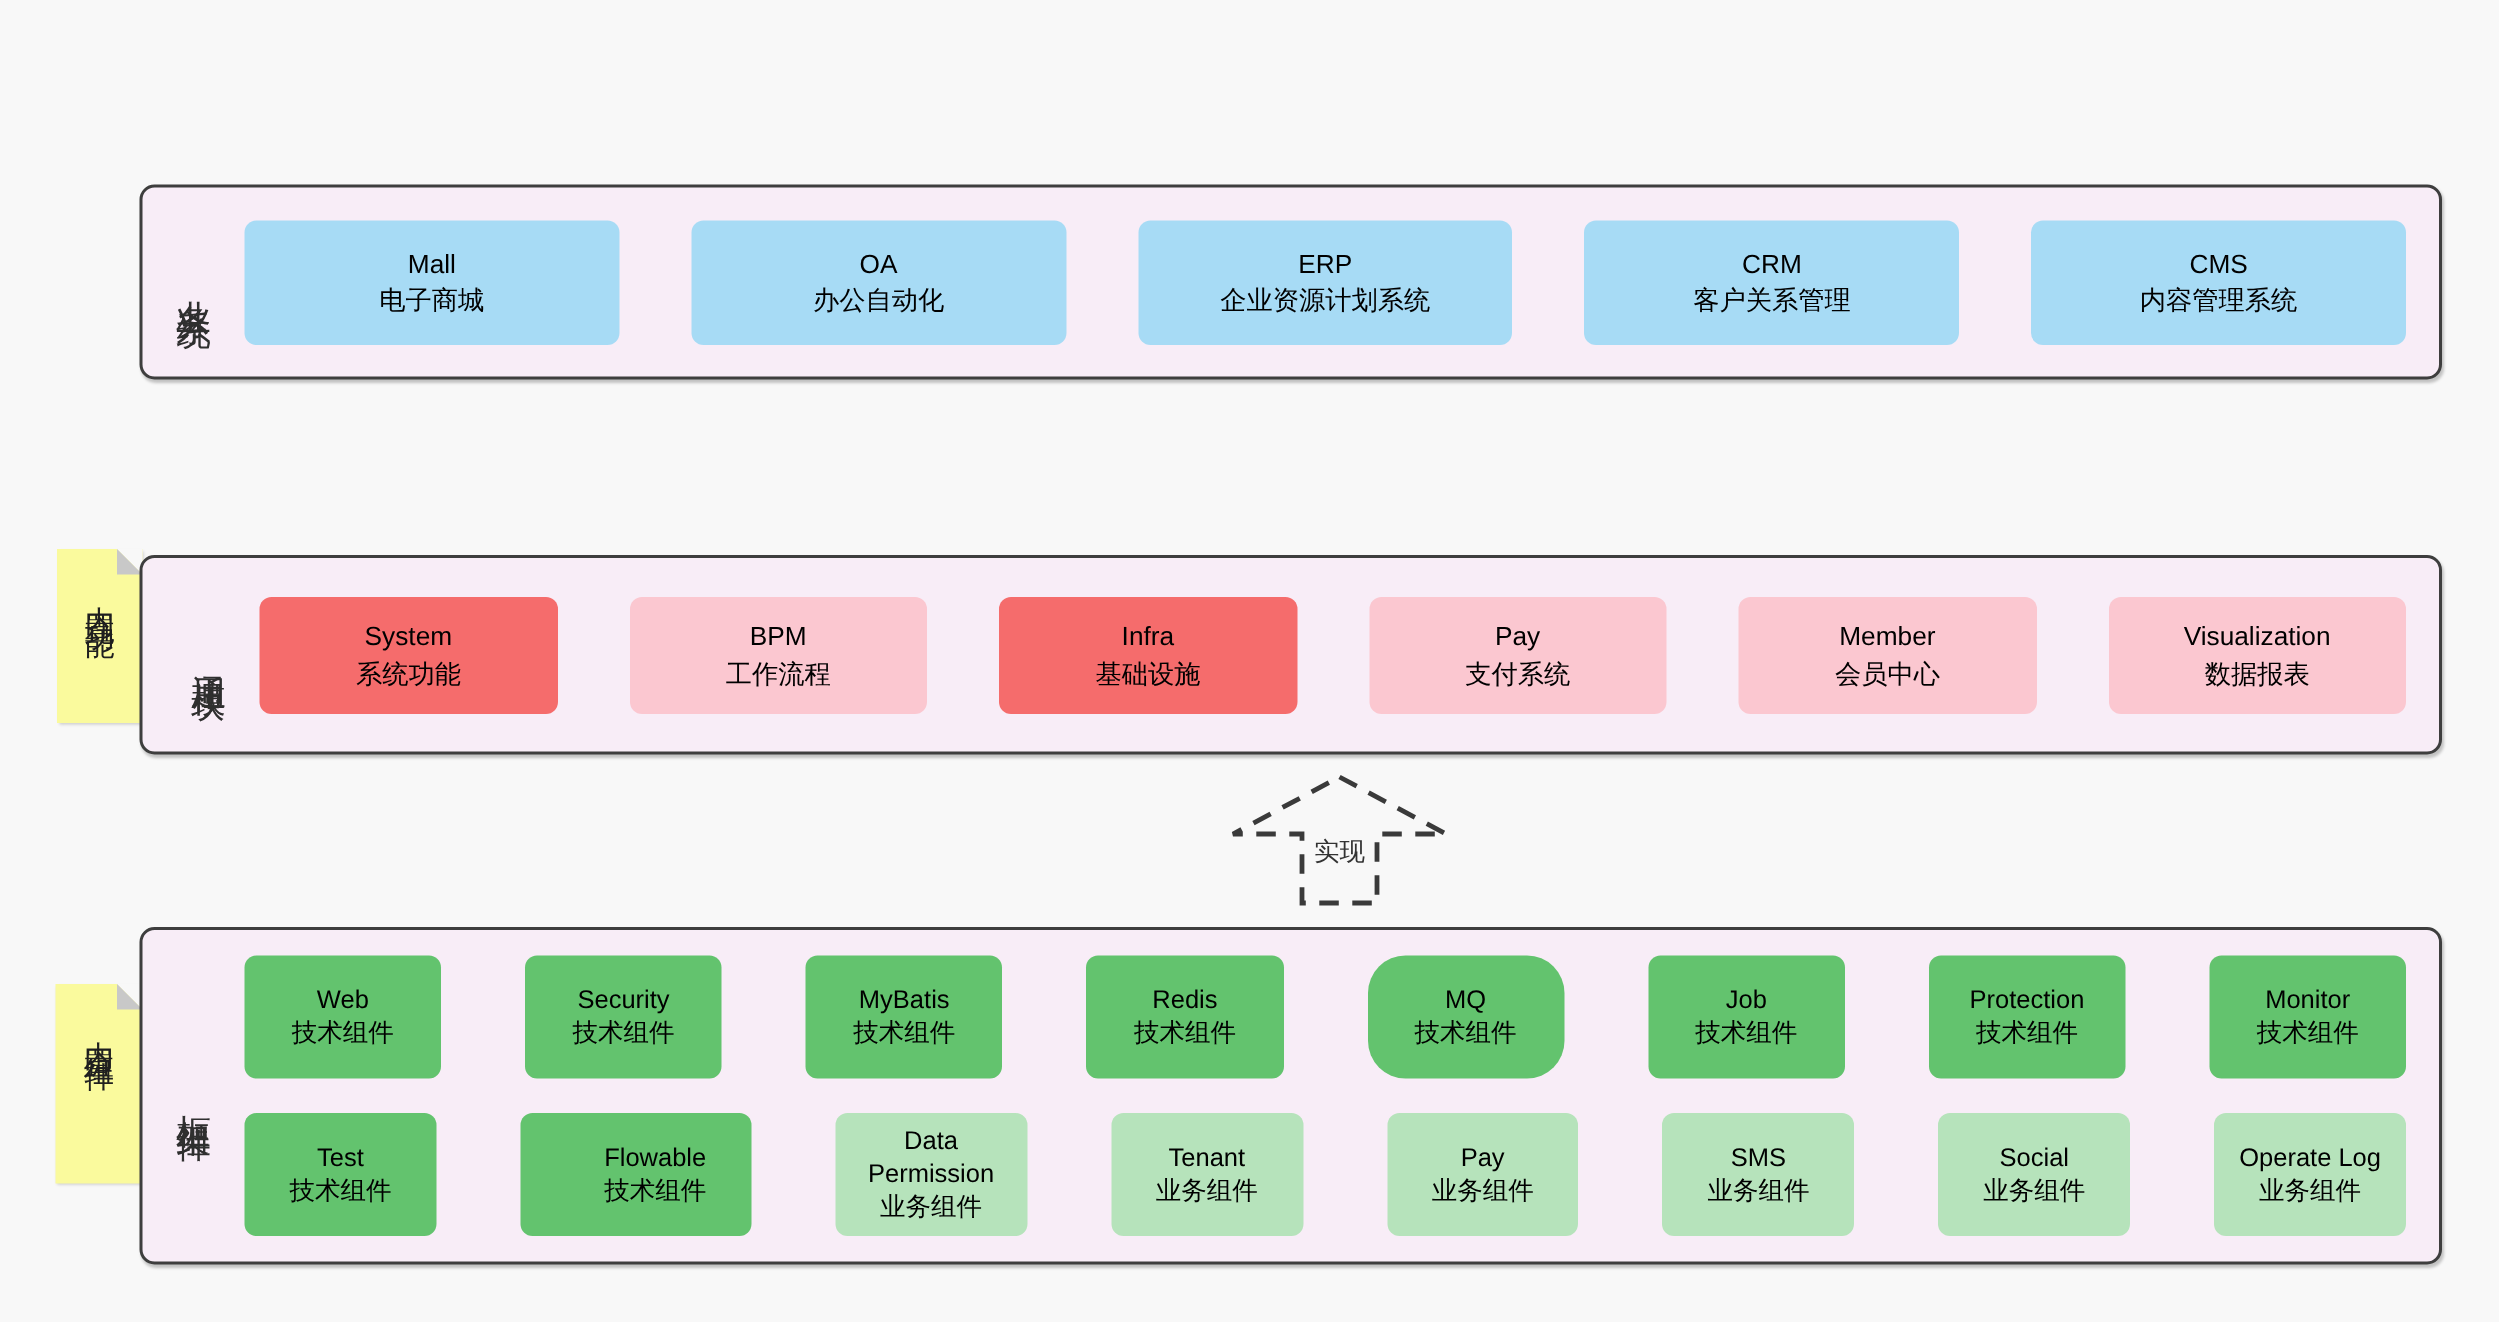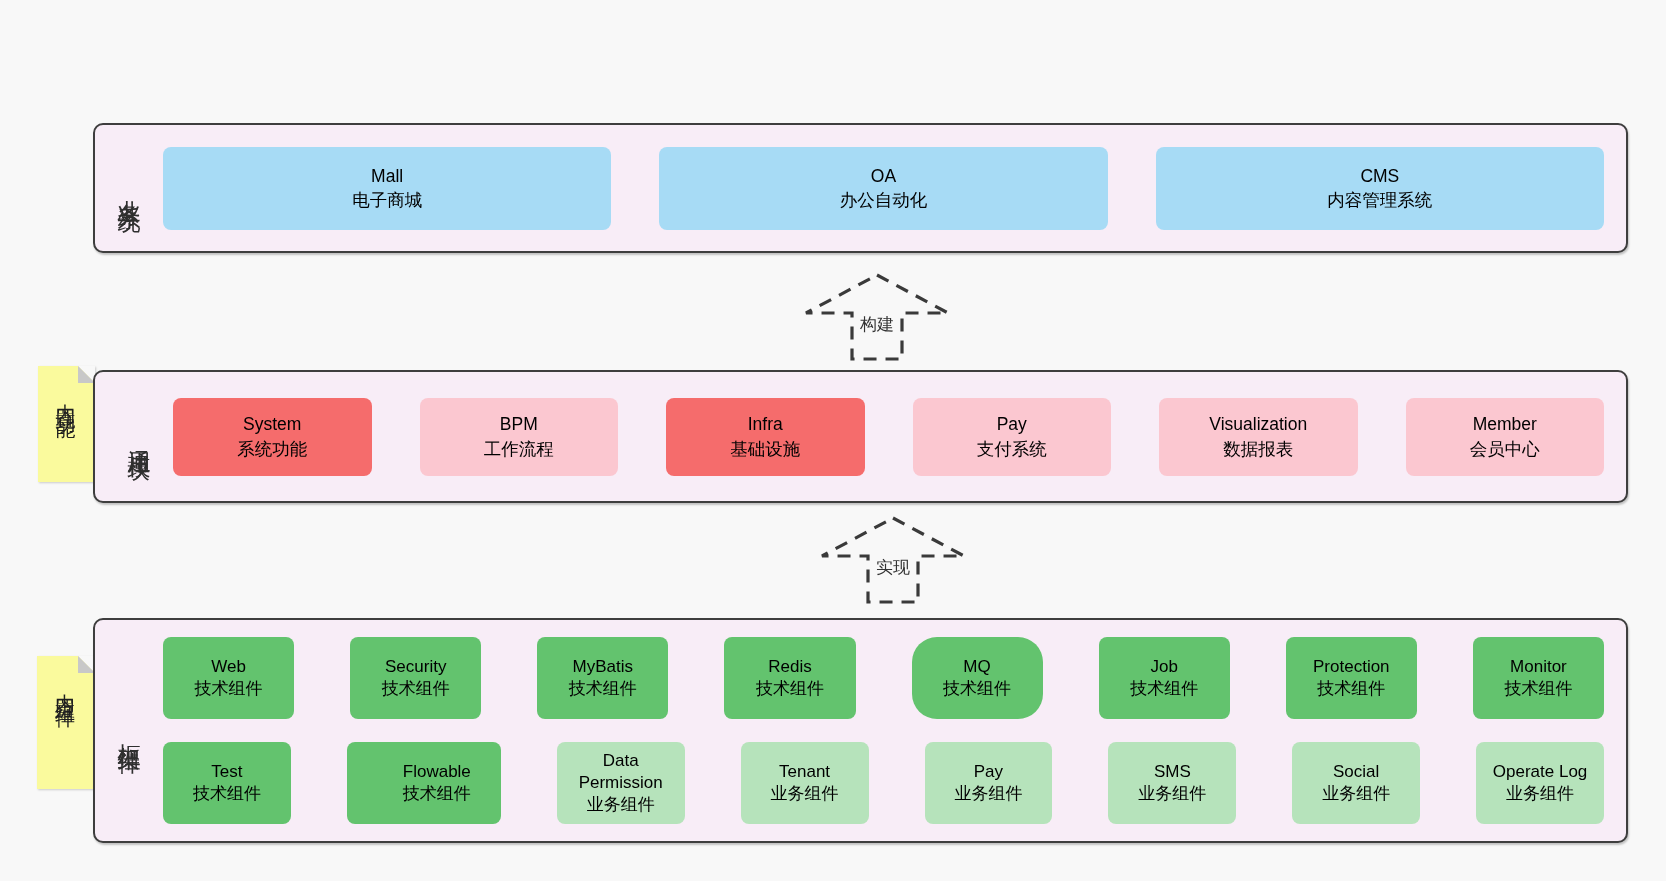--- a/index.html
+++ b/index.html
@@ -121,32 +121,34 @@
     <div class="boxes">
         <div class="box" style="background: rgb(167, 219, 245);">
           <span>Mall</span>
           <span>电子商城</span>
         </div>
         <div class="box" style="background: rgb(167, 219, 245);">
           <span>OA</span>
           <span>办公自动化</span>
         </div>
         <div class="box" style="background: rgb(167, 219, 245);">
+          <span>ERP</span>
+          <span>企业资源计划系统</span>
+        </div>
+        <div class="box" style="background: rgb(167, 219, 245);">
+          <span>CRM</span>
+          <span>客户关系管理</span>
+        </div>
+        <div class="box" style="background: rgb(167, 219, 245);">
           <span>CMS</span>
           <span>内容管理系统</span>
         </div>
       </div>
   </section>
 
-  <div class="arrow arrow-1">
-    <svg viewBox="0 0 150 92">
-      <polygon points="75,4 146,42 100,42 100,88 50,88 50,42 4,42" fill="none" stroke="#3a3a3a" stroke-width="3.2" stroke-dasharray="13 9"></polygon>
-    </svg>
-    <span class="arrow-label">构建</span>
-  </div>
 
   <section class="band band-2">
     <div class="band-label">通用模块</div>
     <div class="boxes">
         <div class="box" style="background: rgb(245, 108, 108);">
           <span>System</span>
           <span>系统功能</span>
         </div>
         <div class="box" style="background: rgb(251, 199, 208);">
           <span>BPM</span>
@@ -154,26 +156,26 @@
         </div>
         <div class="box" style="background: rgb(245, 108, 108);">
           <span>Infra</span>
           <span>基础设施</span>
         </div>
         <div class="box" style="background: rgb(251, 199, 208);">
           <span>Pay</span>
           <span>支付系统</span>
         </div>
         <div class="box" style="background: rgb(251, 199, 208);">
+          <span>Member</span>
+          <span>会员中心</span>
+        </div>
+        <div class="box" style="background: rgb(251, 199, 208);">
           <span>Visualization</span>
           <span>数据报表</span>
-        </div>
-        <div class="box" style="background: rgb(251, 199, 208);">
-          <span>Member</span>
-          <span>会员中心</span>
         </div>
       </div>
   </section>
 
   <div class="arrow arrow-2">
     <svg viewBox="0 0 150 92">
       <polygon points="75,4 146,42 100,42 100,88 50,88 50,42 4,42" fill="none" stroke="#3a3a3a" stroke-width="3.2" stroke-dasharray="13 9"></polygon>
     </svg>
     <span class="arrow-label">实现</span>
   </div>

